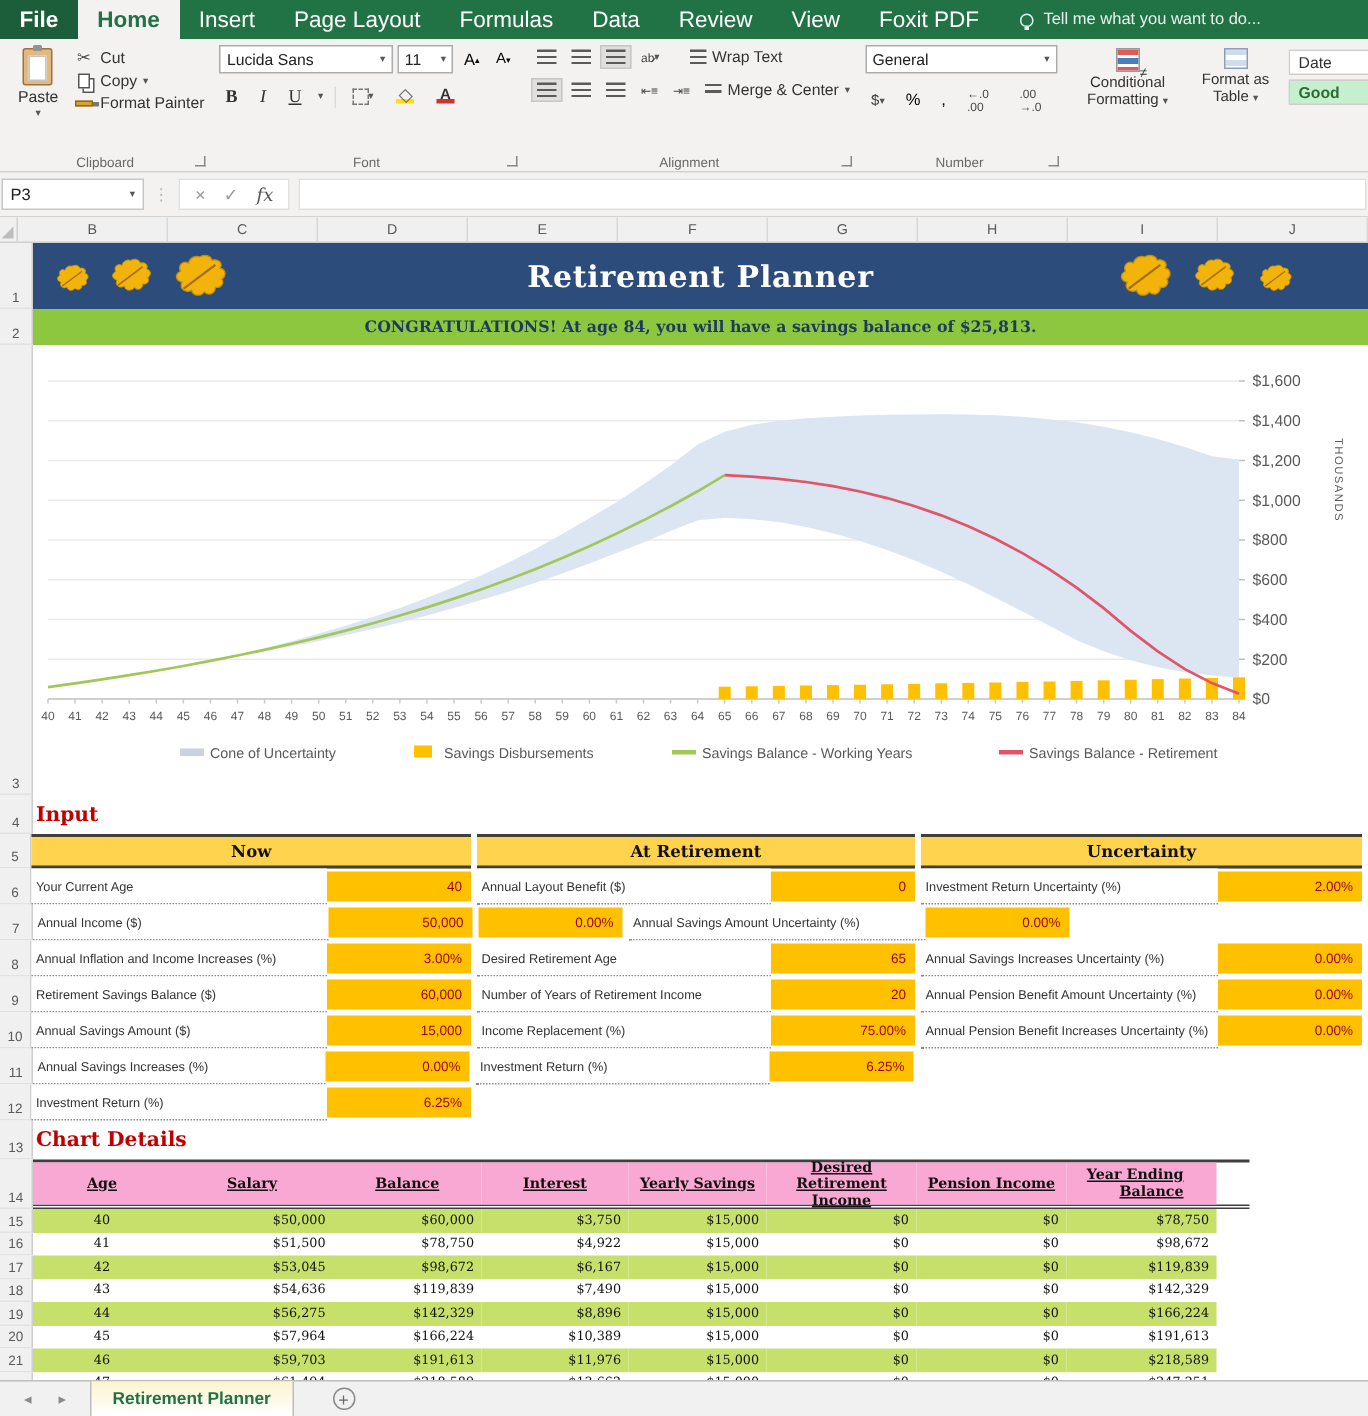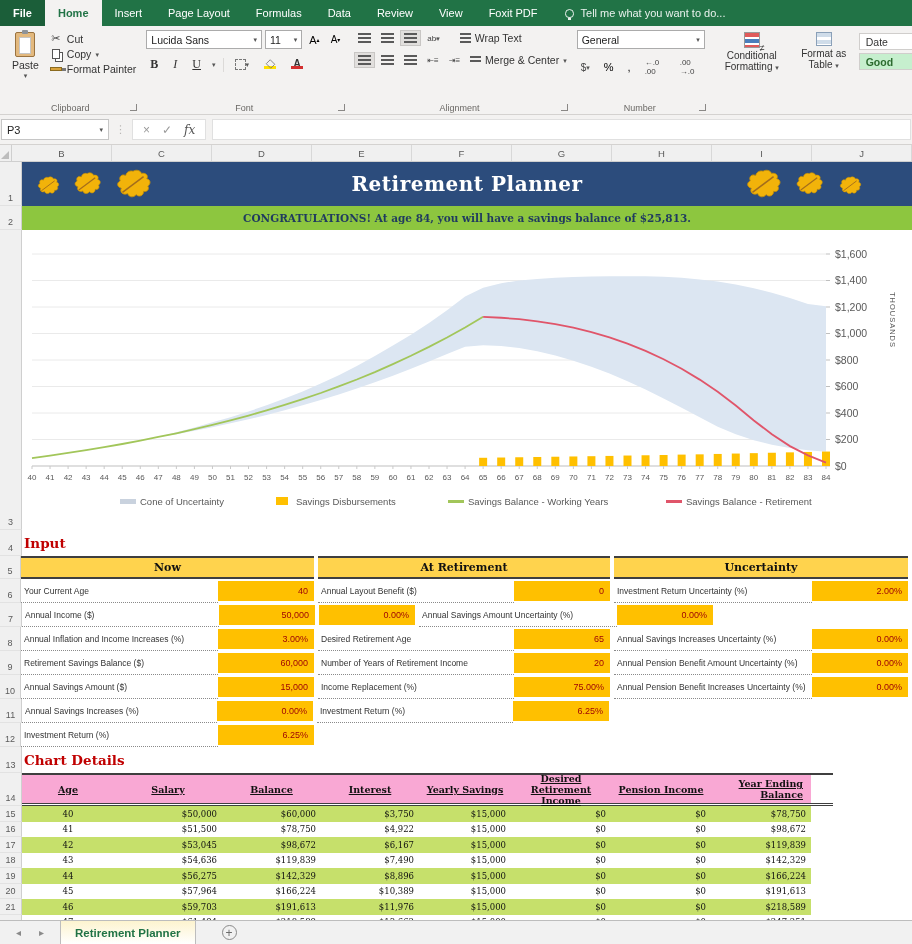--- a/index.html
+++ b/index.html
@@ -2,21 +2,21 @@
 <html><head>
 <meta charset="utf-8">
 <style>
   html,body{margin:0;padding:0;background:#fff;}
   *{box-sizing:border-box;}
   .app{width:912px;height:944px;overflow:hidden;position:relative;font-family:"Liberation Sans",sans-serif;background:#fff;}
 
   
   .tabbar{height:26px;background:#217346;display:flex;align-items:stretch;color:#fff;}
   .tabs{display:flex;align-items:stretch;}
-  .rtab{padding:0 13px;display:flex;align-items:center;font-size:11px;cursor:default;white-space:nowrap;}
+  .rtab{padding:0 13px;display:flex;align-items:center;font-size:15px;cursor:default;white-space:nowrap;}
   .rtab.file{background:rgba(0,0,0,.18);font-weight:bold;}
   .rtab.active{background:#f3f2f1;color:#217346;font-weight:bold;}
   .tellme{display:flex;align-items:center;gap:7px;margin-left:14px;font-size:11px;color:rgba(255,255,255,.9);}
   .bulb{width:9px;height:9px;border:1.5px solid rgba(255,255,255,.9);border-radius:50% 50% 45% 45%;position:relative;}
   .bulb:after{content:"";position:absolute;left:2px;bottom:-3px;width:3px;height:2px;background:rgba(255,255,255,.9);}
 
   
   .ribbon{height:89px;background:#f3f2f1;border-bottom:1px solid #d4d2d0;display:flex;position:relative;}
   .rgroup{position:relative;padding:4px 4px 16px 6px;display:flex;}
   .vsep{width:1px;background:#dcdad8;margin:3px 0;}
@@ -51,21 +51,21 @@
   .minitxt{font-size:8px;color:#444;letter-spacing:0;}
   .cficon{width:16px;height:16px;border:1px solid #999;background:linear-gradient(to bottom,#e05a5a 0 4px,#fff 4px 6px,#4a7ebb 6px 10px,#fff 10px 12px,#e05a5a 12px 16px);position:relative;}
   .cficon:after{content:"≠";position:absolute;right:-6px;bottom:-6px;font-size:9px;background:#f3f2f1;color:#333;line-height:9px;}
   .fticon{width:16px;height:14px;border:1px solid #8aa0b8;background:repeating-linear-gradient(to bottom,#cfdce9 0 4px,#fff 4px 7px);}
   .chips{display:flex;flex-direction:column;gap:3px;padding-top:3px;overflow:hidden;}
   .chip{width:72px;height:17px;font-size:10.5px;display:flex;align-items:center;padding:0 6px;background:#fff;border:1px solid #d0cecc;color:#333;}
   .chip.good{background:#c6efce;color:#2c6b2f;font-weight:bold;}
 
   
   .formulabar{height:30px;background:#f3f2f1;border-bottom:1px solid #d4d2d0;display:flex;align-items:center;padding:3px 1px;gap:6px;}
-  .namebox{width:108px;height:21px;background:#fff;border:1px solid #c6c6c6;display:flex;align-items:center;justify-content:space-between;padding:0 5px;font-size:11px;color:#222;}
+  .namebox{width:95px;height:21px;background:#fff;border:1px solid #c6c6c6;display:flex;align-items:center;justify-content:space-between;padding:0 5px;font-size:11px;color:#222;}
   .fdots{color:#b9b7b5;font-size:11px;}
   .fbtns{display:flex;align-items:center;gap:12px;color:#9a9a9a;font-size:12px;background:#fff;border:1px solid #e0e0e0;height:21px;padding:0 10px;}
   .fx{font-family:"DejaVu Serif",serif;font-style:italic;color:#555;}
   .finput{flex:1;height:21px;background:#fff;border:1px solid #e0e0e0;}
 
   
   .sheet{height:775px;overflow:hidden;background:#fff;position:relative;}
   .colheads{height:17px;display:flex;background:#f0f0f0;border-bottom:1px solid #cfcfcf;}
   .corner{width:22px;border-right:1px solid #cfcfcf;position:relative;}
   .corner:after{content:"";position:absolute;right:2px;bottom:2px;border-left:8px solid transparent;border-bottom:8px solid #bdbdbd;}
@@ -81,21 +81,21 @@
   .chartrow{background:#fff;padding:2px 0 0 2px;}
   .redhead{font-family:"DejaVu Serif",serif;font-weight:bold;color:#c00000;font-size:13.5px;display:flex;align-items:center;padding-left:2px;}
 
   .ithead{background:#ffd34d;border-top:2px solid #3f3f3f;border-bottom:2px solid #3f3f3f;font-family:"DejaVu Serif",serif;font-weight:bold;font-size:11px;color:#111;display:flex;align-items:center;justify-content:center;margin-right:4px;}
   .irow-seg{display:flex;margin-right:4px;}
   .ilabel{font-size:8.5px;color:#333;border-bottom:1px dotted #8a8a8a;display:flex;align-items:center;padding-left:3px;background:#fff;}
   .ival{background:#ffc000;margin:2px 0;font-size:9px;color:#9c0006;display:flex;align-items:center;justify-content:flex-end;padding-right:6px;}
   .ifill{margin-right:4px;}
 
   .dth{background:#f9a8d4;font-family:"DejaVu Serif",serif;font-weight:bold;font-size:9.5px;color:#111;display:flex;align-items:center;justify-content:center;text-align:center;line-height:11px;text-decoration:underline;}
-  .dth.right{justify-content:flex-end;text-align:right;padding-right:8px;}
+  .dth.right{justify-content:flex-end;text-align:right;padding-right:22px;}
   .dhead{border-top:2px solid #3f3f3f;border-bottom:3px double #3f3f3f;}
   .dcell{font-family:"DejaVu Serif",serif;font-size:8.5px;color:#111;display:flex;align-items:center;}
   .dcell.center{justify-content:center;}
   .dcell.right{justify-content:flex-end;padding-right:5px;}
   .drow-even .dcell{background:#c6e06b;}
   .drow-odd .dcell{background:#fff;}
 
   
   .sheettabs{height:24px;background:#f1f1f1;border-top:1px solid #bdbdbd;display:flex;align-items:stretch;}
   .navarrows{display:flex;align-items:center;gap:18px;padding:0 16px;color:#8a8a8a;font-size:10px;}

